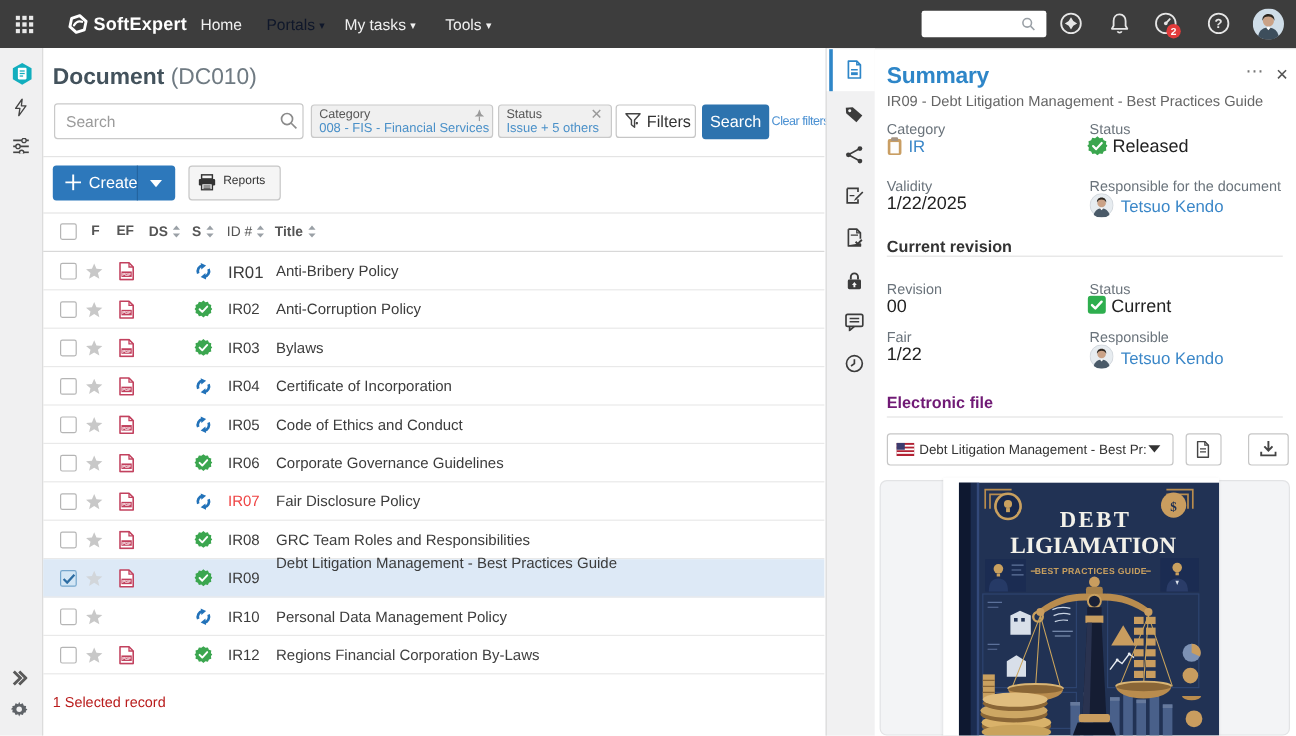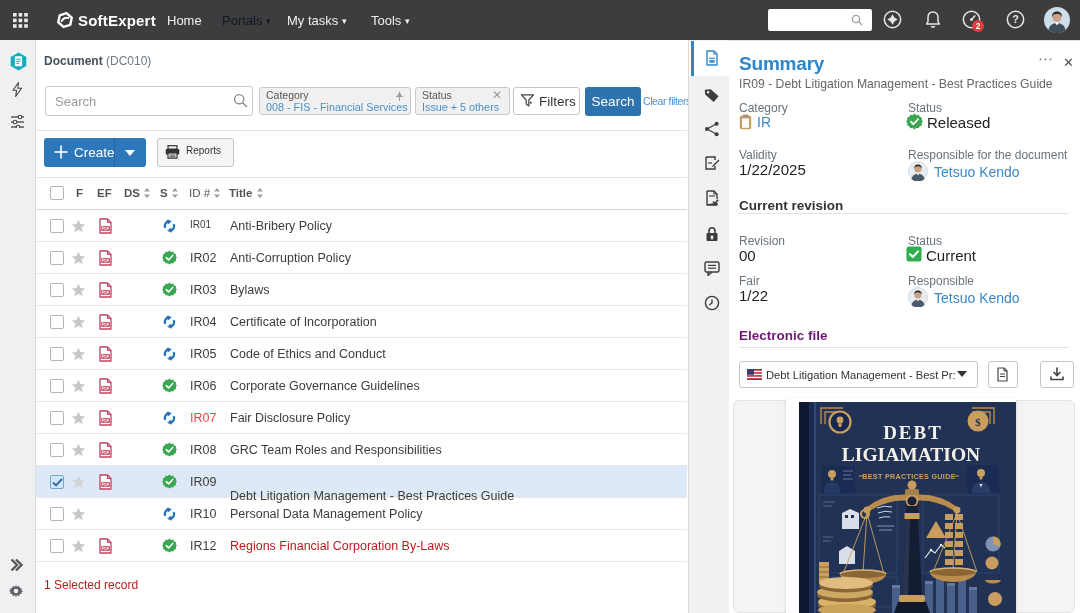--- a/index.html
+++ b/index.html
@@ -96,21 +96,21 @@
 </svg>
 
 <svg class="ab" style="left:10px;top:558px" width="13" height="14" viewBox="0 0 13 14">
  <path d="M1.5 1.5 L7 7 L1.5 12.5 M6 1.5 L11.5 7 L6 12.5" fill="none" stroke="#5a5a5a" stroke-width="2.4"></path>
 </svg>
 <svg class="ab" style="left:9px;top:584px" width="14" height="14" viewBox="0 0 16 16">
  <path d="M8 1 L9 3.2 L11.4 2.4 L12.4 4.6 L14.6 5 L14.2 7.4 L16 8 L14.2 9.6 L14.6 11 L12.4 11.4 L11.4 13.6 L9 12.8 L8 15 L7 12.8 L4.6 13.6 L3.6 11.4 L1.4 11 L1.8 8.6 L0 8 L1.8 6.4 L1.4 5 L3.6 4.6 L4.6 2.4 L7 3.2 Z" fill="#5f6368"></path>
  <circle cx="8" cy="8" r="2.6" fill="#f0f0f1"></circle>
 </svg>
 
-<div class="ab" style="left:44px;top:54px;font-size:12px;color:#43525c"><b>Document</b> <span style="color:#6f7a82">(DC010)</span></div>
+<div class="ab" style="left:44px;top:54px;font-size:19px;color:#43525c"><b>Document</b> <span style="color:#6f7a82">(DC010)</span></div>
 
 <div class="ab" style="left:45px;top:86px;width:208px;height:30px;border:1px solid #c9c9c9;border-radius:3px;background:#fff"></div>
 <div class="ab" style="left:55px;top:94px;font-size:13px;color:#9b9b9b">Search</div>
 <svg class="ab" style="left:233px;top:93px" width="15" height="15" viewBox="0 0 15 15">
  <circle cx="6.2" cy="6.2" r="4.6" fill="none" stroke="#8b8b8b" stroke-width="1.4"></circle>
  <line x1="9.7" y1="9.7" x2="14" y2="14" stroke="#8b8b8b" stroke-width="1.4"></line>
 </svg>
 
 <div class="ab" style="left:259px;top:87px;width:152px;height:28px;background:#f0f0f0;border:1px solid #c9c9c9;border-radius:3px"></div>
 <div class="ab" style="left:266px;top:89px;font-size:10.5px;color:#555">Category</div>
@@ -186,21 +186,21 @@
  <path d="M8.5 1 L8.5 4.5 L12 4.5" fill="none" stroke="#c2415e" stroke-width="1.1"></path>
  <rect x="2.2" y="8.2" width="8.6" height="4.6" fill="#c2415e"></rect>
  <text x="6.5" y="12" text-anchor="middle" font-family="Liberation Sans" font-size="3.6" font-weight="bold" fill="#fff">PDF</text>
 </svg>
 <svg class="ab" style="left:162px;top:218px" width="15" height="16" viewBox="0 0 16 17">
  <path d="M3.4 10.5 A5.2 5.2 0 0 1 7.2 3.4" fill="none" stroke="#2272b9" stroke-width="2.4"></path>
  <path d="M5.6 1.2 L10.4 3.4 L6.2 6.9 Z" fill="#2272b9"></path>
  <path d="M12.6 6.5 A5.2 5.2 0 0 1 8.8 13.6" fill="none" stroke="#2272b9" stroke-width="2.4"></path>
  <path d="M10.4 15.8 L5.6 13.6 L9.8 10.1 Z" fill="#2272b9"></path>
 </svg>
-<div class="ab" style="left:190px;top:219px;font-size:10px;color:#3c3c3c">IR01</div>
+<div class="ab" style="left:190px;top:219px;font-size:14px;color:#3c3c3c">IR01</div>
 <div class="ab" style="left:230px;top:219px;font-size:12.5px;color:#3c3c3c">Anti-Bribery Policy</div>
 <div class="ab" style="left:36px;top:273px;width:651px;height:1px;background:#e9e9e9"></div>
 <div class="ab" style="left:50px;top:251px;width:14px;height:14px;border:1px solid #b5b5b5;border-radius:2px;background:#fff"></div>
 <svg class="ab" style="left:71px;top:251px" width="15" height="14" viewBox="0 0 15 14">
  <path d="M7.5 0.6 L9.4 5 L14.3 5.4 L10.6 8.5 L11.8 13.3 L7.5 10.7 L3.2 13.3 L4.4 8.5 L0.7 5.4 L5.6 5 Z" fill="#c8c8c8"></path>
   </svg>
 <svg class="ab" style="left:99px;top:250px" width="13" height="16" viewBox="0 0 13 16">
  <path d="M1 1 L8.5 1 L12 4.5 L12 15 L1 15 Z" fill="#fff" stroke="#c2415e" stroke-width="1.3" stroke-linejoin="round"></path>
  <path d="M8.5 1 L8.5 4.5 L12 4.5" fill="none" stroke="#c2415e" stroke-width="1.1"></path>
  <rect x="2.2" y="8.2" width="8.6" height="4.6" fill="#c2415e"></rect>
@@ -333,21 +333,21 @@
  <path d="M1 1 L8.5 1 L12 4.5 L12 15 L1 15 Z" fill="#fff" stroke="#c2415e" stroke-width="1.3" stroke-linejoin="round"></path>
  <path d="M8.5 1 L8.5 4.5 L12 4.5" fill="none" stroke="#c2415e" stroke-width="1.1"></path>
  <rect x="2.2" y="8.2" width="8.6" height="4.6" fill="#c2415e"></rect>
  <text x="6.5" y="12" text-anchor="middle" font-family="Liberation Sans" font-size="3.6" font-weight="bold" fill="#fff">PDF</text>
 </svg>
 <svg class="ab" style="left:162px;top:474px" width="15" height="15" viewBox="0 0 16 16">
  <path d="M8 0.5 L9.8 2 L12 1.6 L12.9 3.6 L15 4.4 L14.7 6.7 L16 8 L14.7 9.3 L15 11.6 L12.9 12.4 L12 14.4 L9.8 14 L8 15.5 L6.2 14 L4 14.4 L3.1 12.4 L1 11.6 L1.3 9.3 L0 8 L1.3 6.7 L1 4.4 L3.1 3.6 L4 1.6 L6.2 2 Z" fill="#3ba64f"></path>
  <path d="M4.6 8.2 L7 10.6 L11.4 5.8" fill="none" stroke="#fff" stroke-width="1.7" stroke-linecap="round" stroke-linejoin="round"></path>
 </svg>
 <div class="ab" style="left:190px;top:475px;font-size:12.5px;color:#3c3c3c">IR09</div>
-<div class="ab" style="left:230px;top:489px;font-size:12.5px;color:#3c3c3c">Debt Litigation Management - Best Practices Guide</div>
+<div class="ab" style="left:230px;top:462px;font-size:12.5px;color:#3c3c3c">Debt Litigation Management - Best Practices Guide</div>
 <div class="ab" style="left:36px;top:529px;width:651px;height:1px;background:#e9e9e9"></div>
 <div class="ab" style="left:50px;top:507px;width:14px;height:14px;border:1px solid #b5b5b5;border-radius:2px;background:#fff"></div>
 <svg class="ab" style="left:71px;top:507px" width="15" height="14" viewBox="0 0 15 14">
  <path d="M7.5 0.6 L9.4 5 L14.3 5.4 L10.6 8.5 L11.8 13.3 L7.5 10.7 L3.2 13.3 L4.4 8.5 L0.7 5.4 L5.6 5 Z" fill="#c8c8c8"></path>
   </svg>
 <svg class="ab" style="left:162px;top:506px" width="15" height="16" viewBox="0 0 16 17">
  <path d="M3.4 10.5 A5.2 5.2 0 0 1 7.2 3.4" fill="none" stroke="#2272b9" stroke-width="2.4"></path>
  <path d="M5.6 1.2 L10.4 3.4 L6.2 6.9 Z" fill="#2272b9"></path>
  <path d="M12.6 6.5 A5.2 5.2 0 0 1 8.8 13.6" fill="none" stroke="#2272b9" stroke-width="2.4"></path>
  <path d="M10.4 15.8 L5.6 13.6 L9.8 10.1 Z" fill="#2272b9"></path>
@@ -363,21 +363,21 @@
  <path d="M1 1 L8.5 1 L12 4.5 L12 15 L1 15 Z" fill="#fff" stroke="#c2415e" stroke-width="1.3" stroke-linejoin="round"></path>
  <path d="M8.5 1 L8.5 4.5 L12 4.5" fill="none" stroke="#c2415e" stroke-width="1.1"></path>
  <rect x="2.2" y="8.2" width="8.6" height="4.6" fill="#c2415e"></rect>
  <text x="6.5" y="12" text-anchor="middle" font-family="Liberation Sans" font-size="3.6" font-weight="bold" fill="#fff">PDF</text>
 </svg>
 <svg class="ab" style="left:162px;top:538px" width="15" height="15" viewBox="0 0 16 16">
  <path d="M8 0.5 L9.8 2 L12 1.6 L12.9 3.6 L15 4.4 L14.7 6.7 L16 8 L14.7 9.3 L15 11.6 L12.9 12.4 L12 14.4 L9.8 14 L8 15.5 L6.2 14 L4 14.4 L3.1 12.4 L1 11.6 L1.3 9.3 L0 8 L1.3 6.7 L1 4.4 L3.1 3.6 L4 1.6 L6.2 2 Z" fill="#3ba64f"></path>
  <path d="M4.6 8.2 L7 10.6 L11.4 5.8" fill="none" stroke="#fff" stroke-width="1.7" stroke-linecap="round" stroke-linejoin="round"></path>
 </svg>
 <div class="ab" style="left:190px;top:539px;font-size:12.5px;color:#3c3c3c">IR12</div>
-<div class="ab" style="left:230px;top:539px;font-size:12.5px;color:#b91c1c">Regions Financial Corporation By-Laws</div>
+<div class="ab" style="left:230px;top:539px;font-size:12.5px;color:#404040">Regions Financial Corporation By-Laws</div>
 <div class="ab" style="left:44px;top:578px;font-size:12px;color:#b91c1c">1 Selected record</div>
 <div class="ab" style="left:688px;top:40px;width:41px;height:573px;background:#f1f1f2;border-left:1px solid #dadada"></div>
 <div class="ab" style="left:689px;top:41px;width:40px;height:35px;background:#fff"></div>
 <div class="ab" style="left:691px;top:41px;width:3px;height:35px;background:#2e86c8"></div>
 <svg class="ab" style="left:704px;top:50px" width="16" height="16" viewBox="0 0 16 16">
     <path d="M3 1 L10 1 L13 4 L13 15 L3 15 Z" fill="none" stroke="#2e86c8" stroke-width="1.4" stroke-linejoin="round"></path>
 <path d="M10 1 L10 4 L13 4" fill="none" stroke="#2e86c8" stroke-width="1.2"></path>
 <line x1="5.2" y1="8.2" x2="10.8" y2="8.2" stroke="#2e86c8" stroke-width="1.2"></line>
 <rect x="5.2" y="10.2" width="5.6" height="2.4" fill="#2e86c8"></rect>
   </svg>

